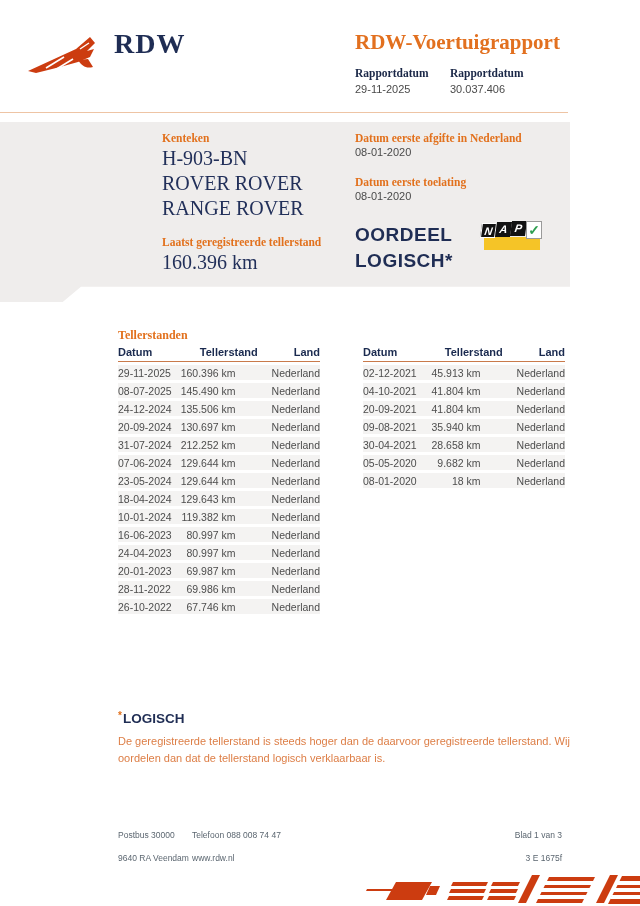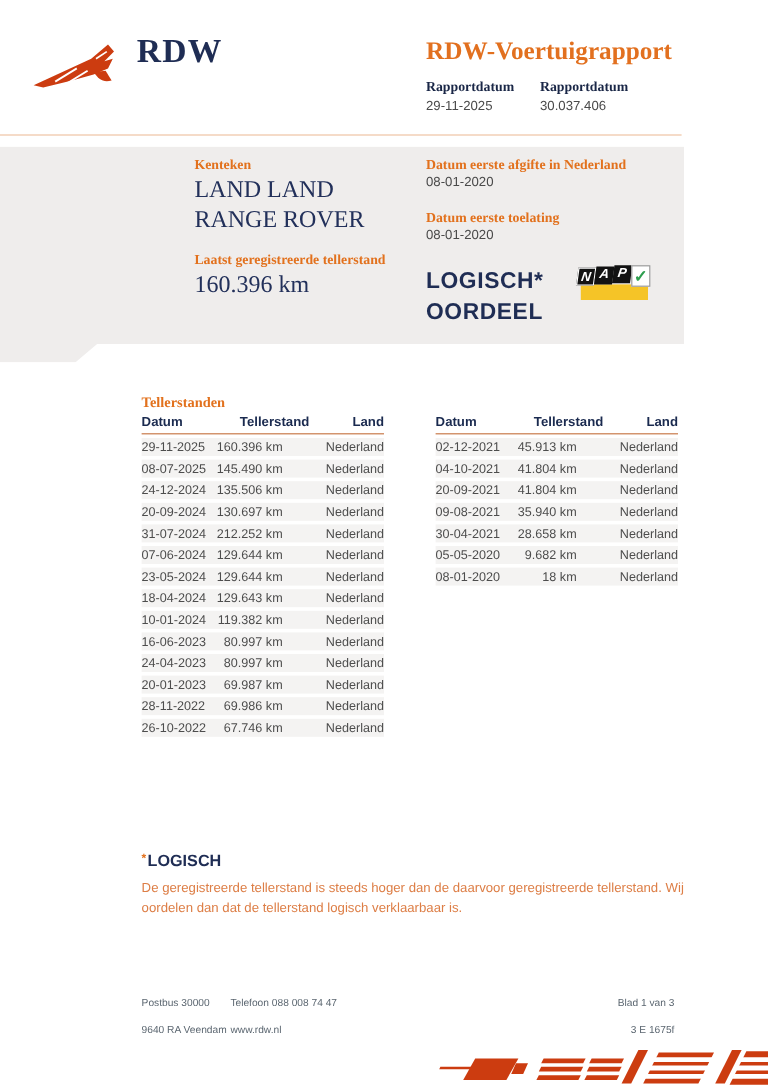--- a/index.html
+++ b/index.html
@@ -134,33 +134,34 @@
         <span class="meta-value">30.037.406</span>
       </div>
     </div>
   </div>
 
   <div class="hairline"></div>
 
   <section class="summary-panel">
     <div class="col-left">
       <div class="f-label">Kenteken</div>
-      <div class="f-value-lg">LAND LAND</div>
+      <div class="f-value-lg">H-903-BN</div>
+      <div class="f-value-lg">ROVER ROVER</div>
       <div class="f-value-lg">RANGE ROVER</div>
       <div class="f-label" style="margin-top:15px;">Laatst geregistreerde tellerstand</div>
       <div class="f-value-lg">160.396 km</div>
     </div>
     <div class="col-right">
       <div class="f-label">Datum eerste afgifte in Nederland</div>
       <div class="f-value-sm">08-01-2020</div>
       <div class="f-label" style="margin-top:18px;">Datum eerste toelating</div>
       <div class="f-value-sm">08-01-2020</div>
       <div class="oordeel">
+        <div>OORDEEL</div>
         <div>LOGISCH*</div>
-        <div>OORDEEL</div>
       </div>
     </div>
   </section>
 
   <div class="nap">
     <div class="nap-yellow"></div>
     <span class="nap-sq n">N</span>
     <span class="nap-sq a">A</span>
     <span class="nap-sq p">P</span>
     <span class="nap-sq nap-check">✓</span>

